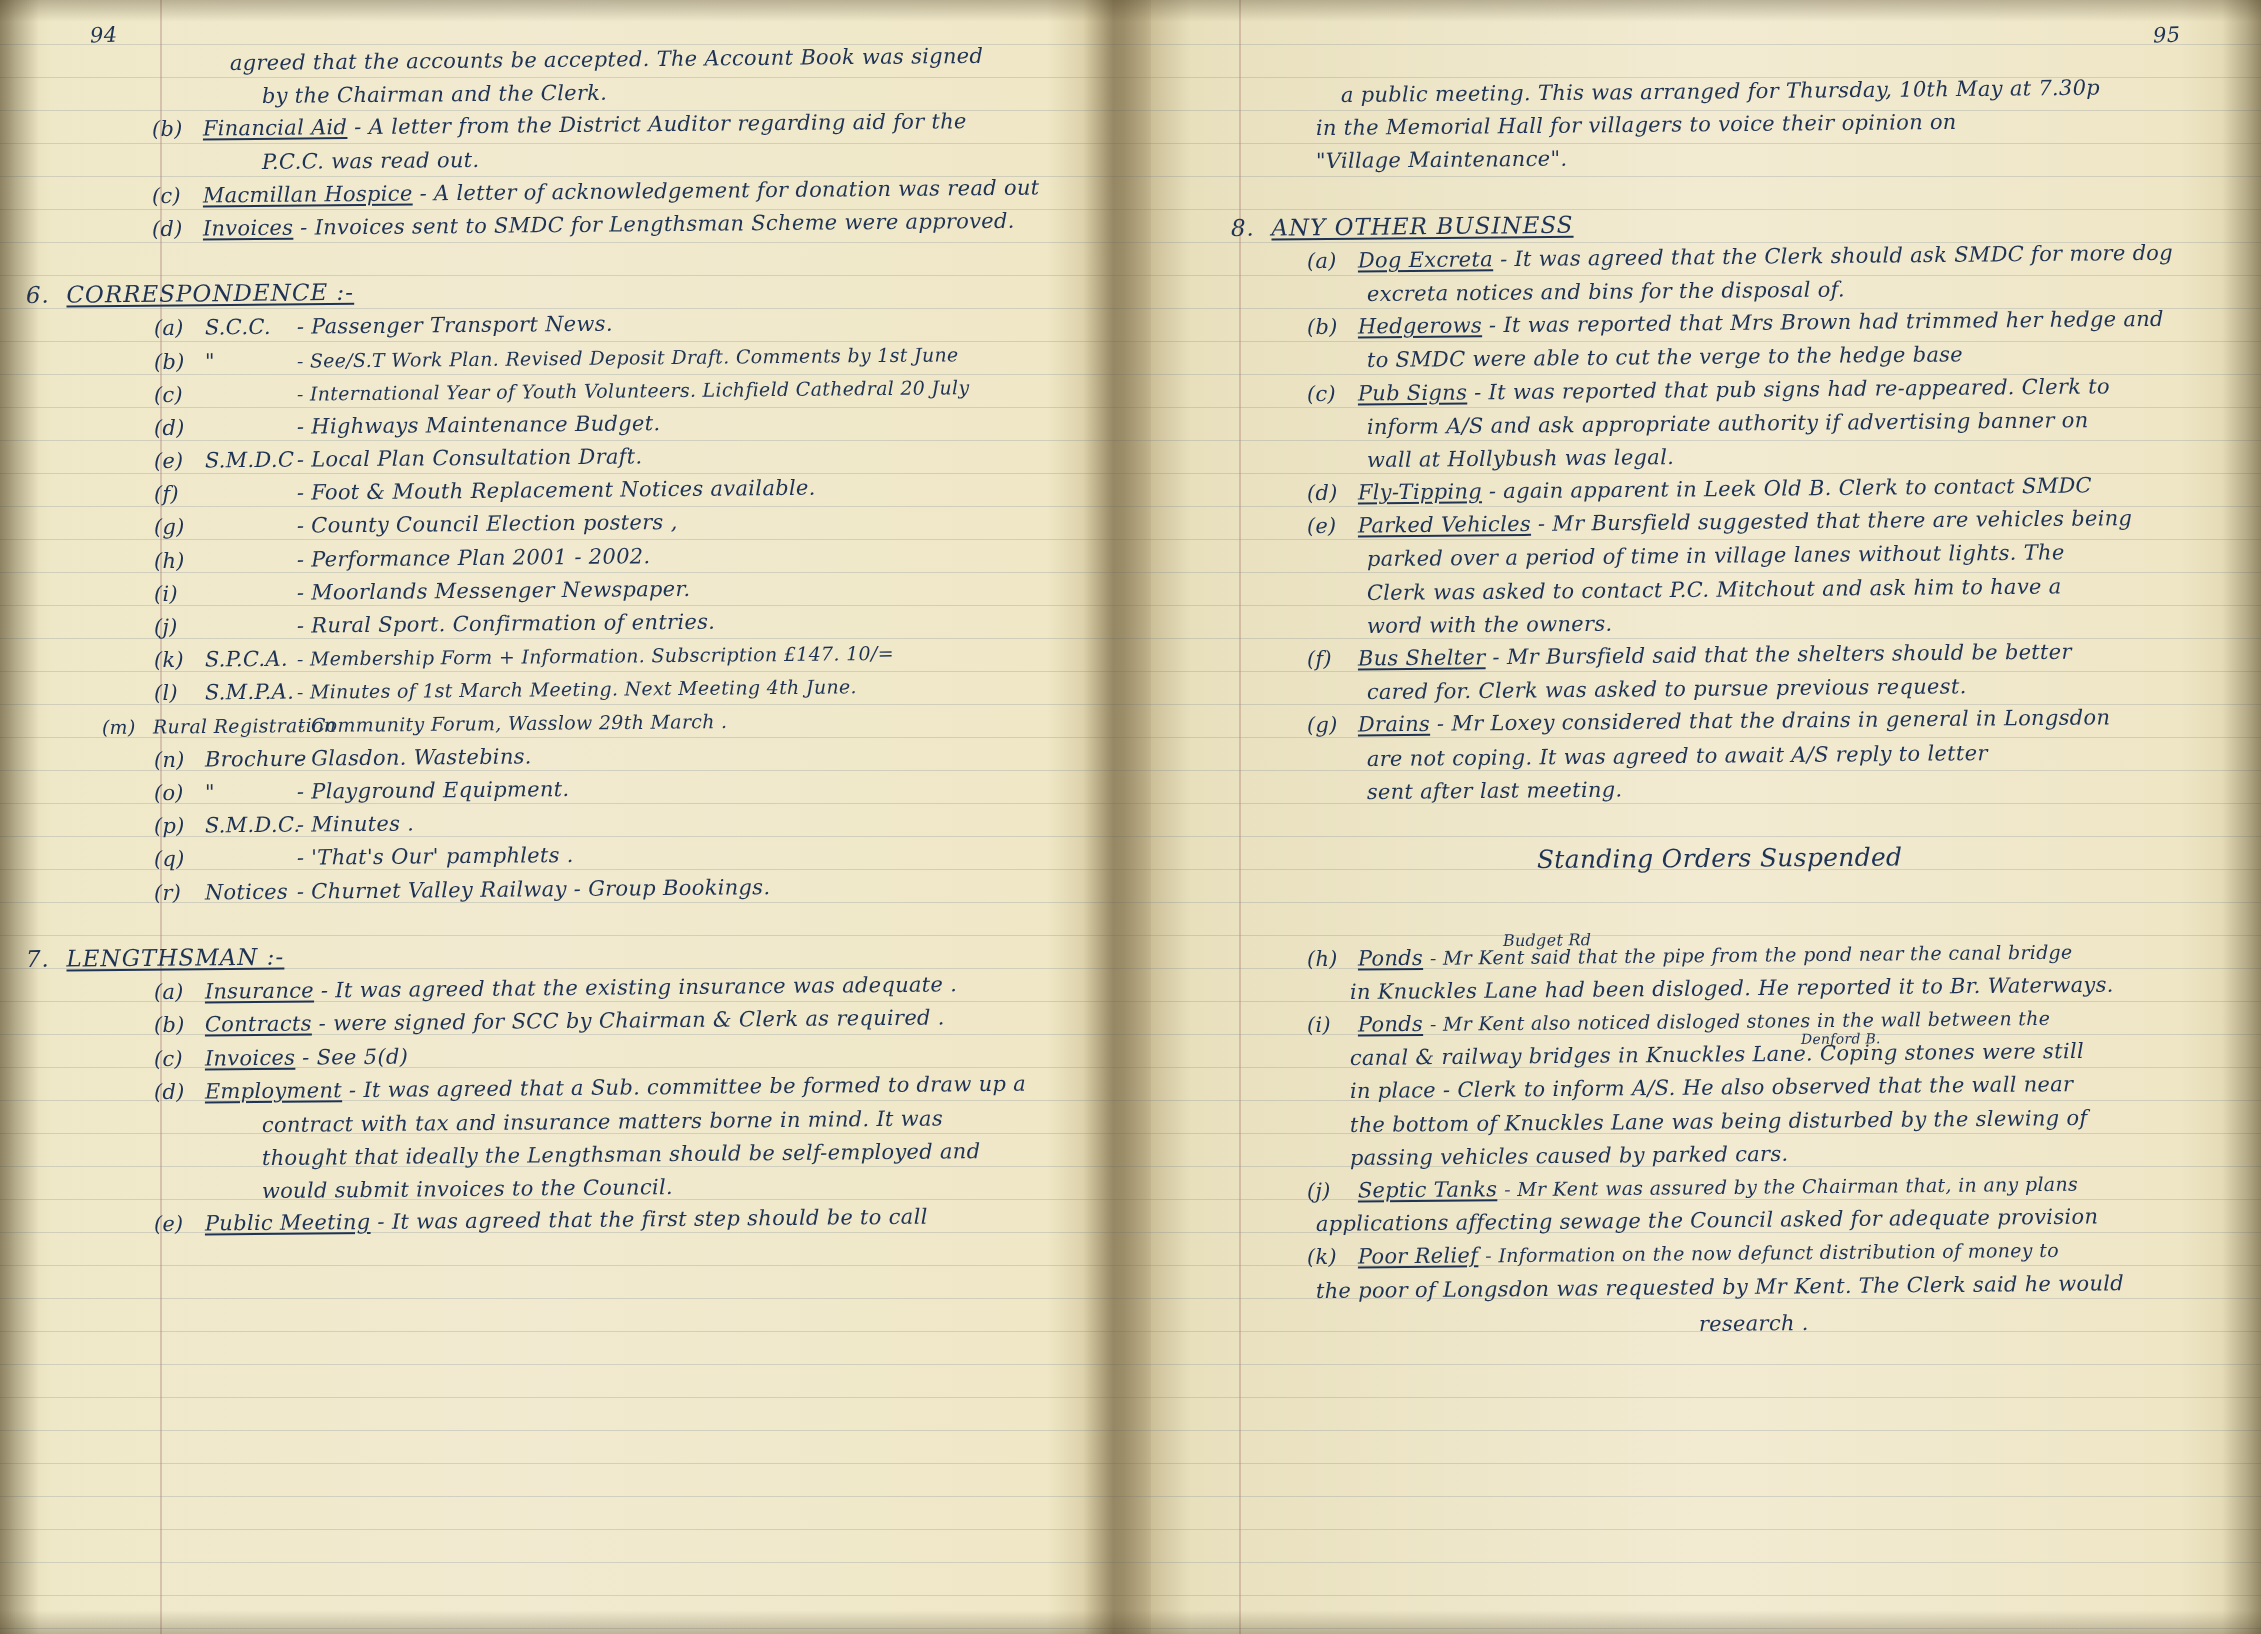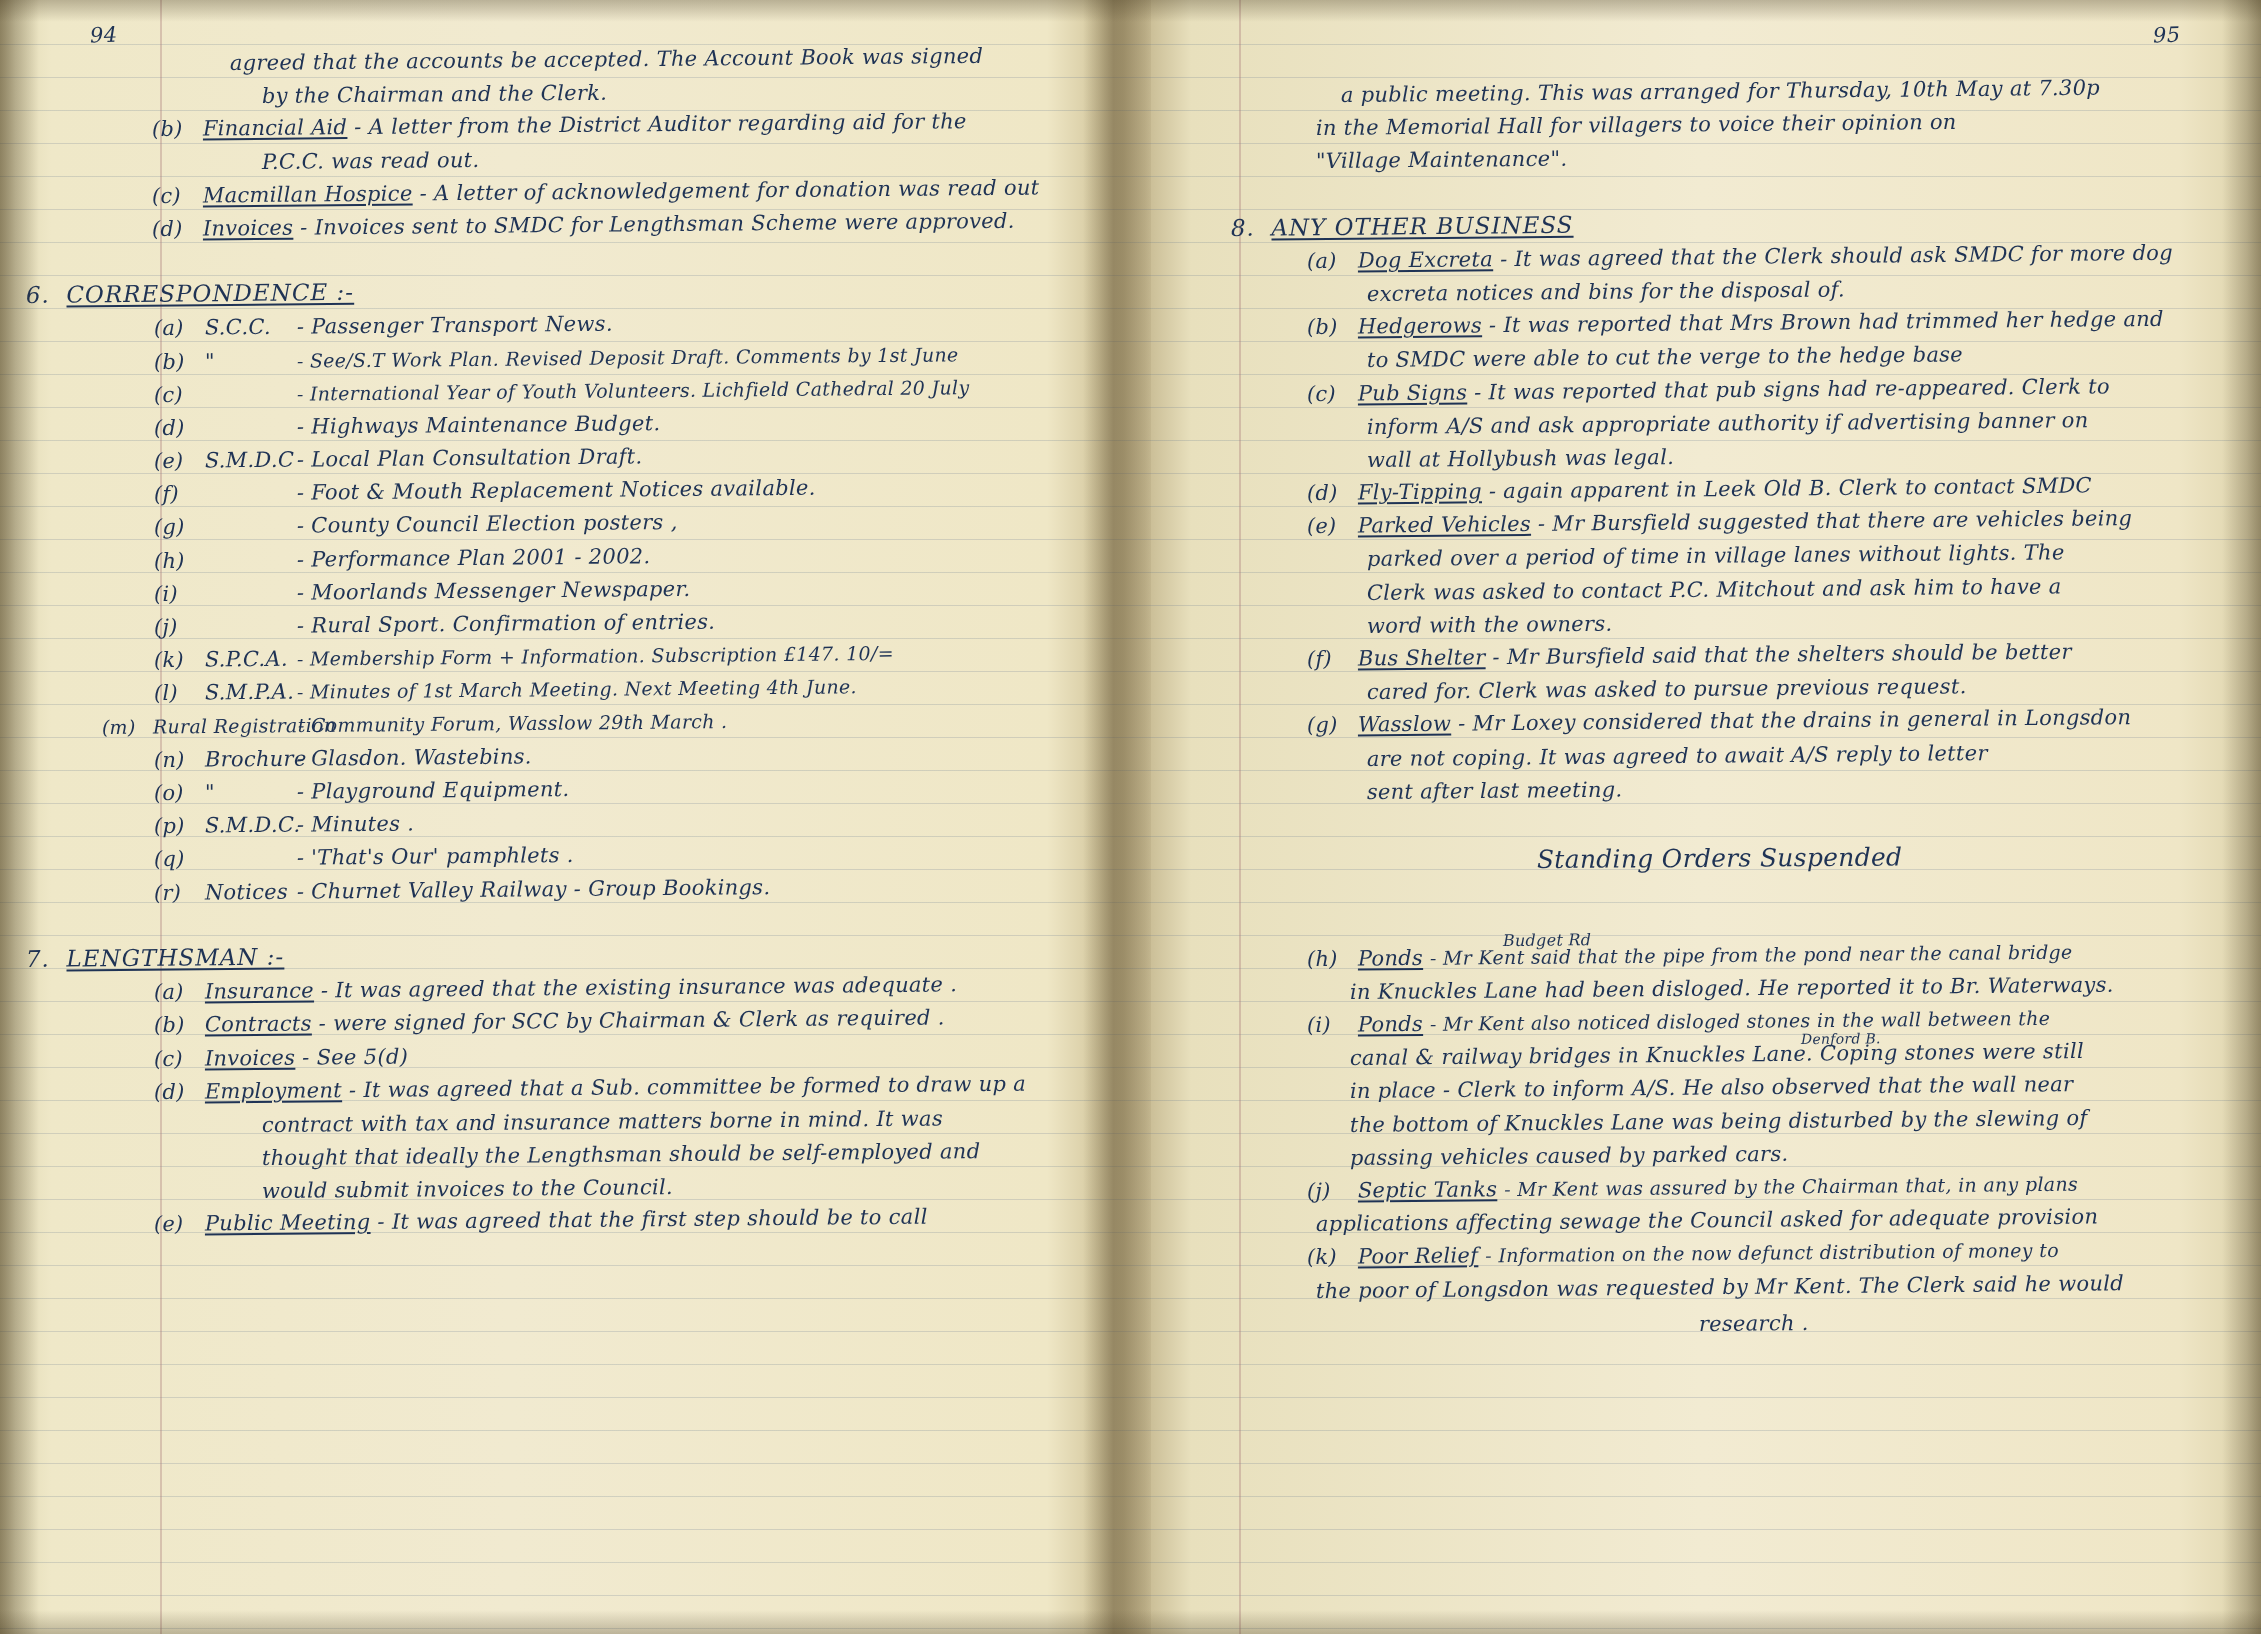--- a/index.html
+++ b/index.html
@@ -174,21 +174,21 @@
     <div class="hand line" style="left:51px;top:445px;"><span class="idx">(d)</span><span class="u">Fly-Tipping</span>&nbsp;<span>- again apparent in Leek Old B. Clerk to contact SMDC</span></div>
 
     <div class="hand line" style="left:51px;top:478px;"><span class="idx">(e)</span><span class="u">Parked Vehicles</span>&nbsp;<span>- Mr Bursfield suggested that there are vehicles being</span></div>
     <div class="hand line" style="left:111px;top:511px;">parked over a period of time in village lanes without lights. The</div>
     <div class="hand line" style="left:111px;top:545px;">Clerk was asked to contact P.C. Mitchout and ask him to have a</div>
     <div class="hand line" style="left:111px;top:578px;">word with the owners.</div>
 
     <div class="hand line" style="left:51px;top:611px;"><span class="idx">(f)</span><span class="u">Bus Shelter</span>&nbsp;<span>- Mr Bursfield said that the shelters should be better</span></div>
     <div class="hand line" style="left:111px;top:644px;">cared for. Clerk was asked to pursue previous request.</div>
 
-    <div class="hand line" style="left:51px;top:677px;"><span class="idx">(g)</span><span class="u">Wasslow</span>&nbsp;<span>- Mr Loxey considered that the drains in general in Longsdon</span></div>
+    <div class="hand line" style="left:51px;top:677px;"><span class="idx">(g)</span><span class="u">Drains</span>&nbsp;<span>- Mr Loxey considered that the drains in general in Longsdon</span></div>
     <div class="hand line" style="left:111px;top:711px;">are not coping. It was agreed to await A/S reply to letter</div>
     <div class="hand line" style="left:111px;top:744px;">sent after last meeting.</div>
 
     <div class="hand line center" style="left:281px;top:811px;font-size:25px;">Standing Orders Suspended</div>
 
     <div class="hand line" style="left:51px;top:911px;"><span class="idx">(h)</span><span class="u">Ponds</span>&nbsp;<span class="sm">- Mr Kent said that the pipe from the pond near the canal bridge</span></div>
     <div class="hand line sm" style="left:247px;top:892px;font-size:16px;">Budget Rd</div>
     <div class="hand line" style="left:94px;top:944px;">in Knuckles Lane had been disloged. He reported it to Br. Waterways.</div>
 
     <div class="hand line" style="left:51px;top:977px;"><span class="idx">(i)</span><span class="u">Ponds</span>&nbsp;<span class="sm">- Mr Kent also noticed disloged stones in the wall between the</span></div>

